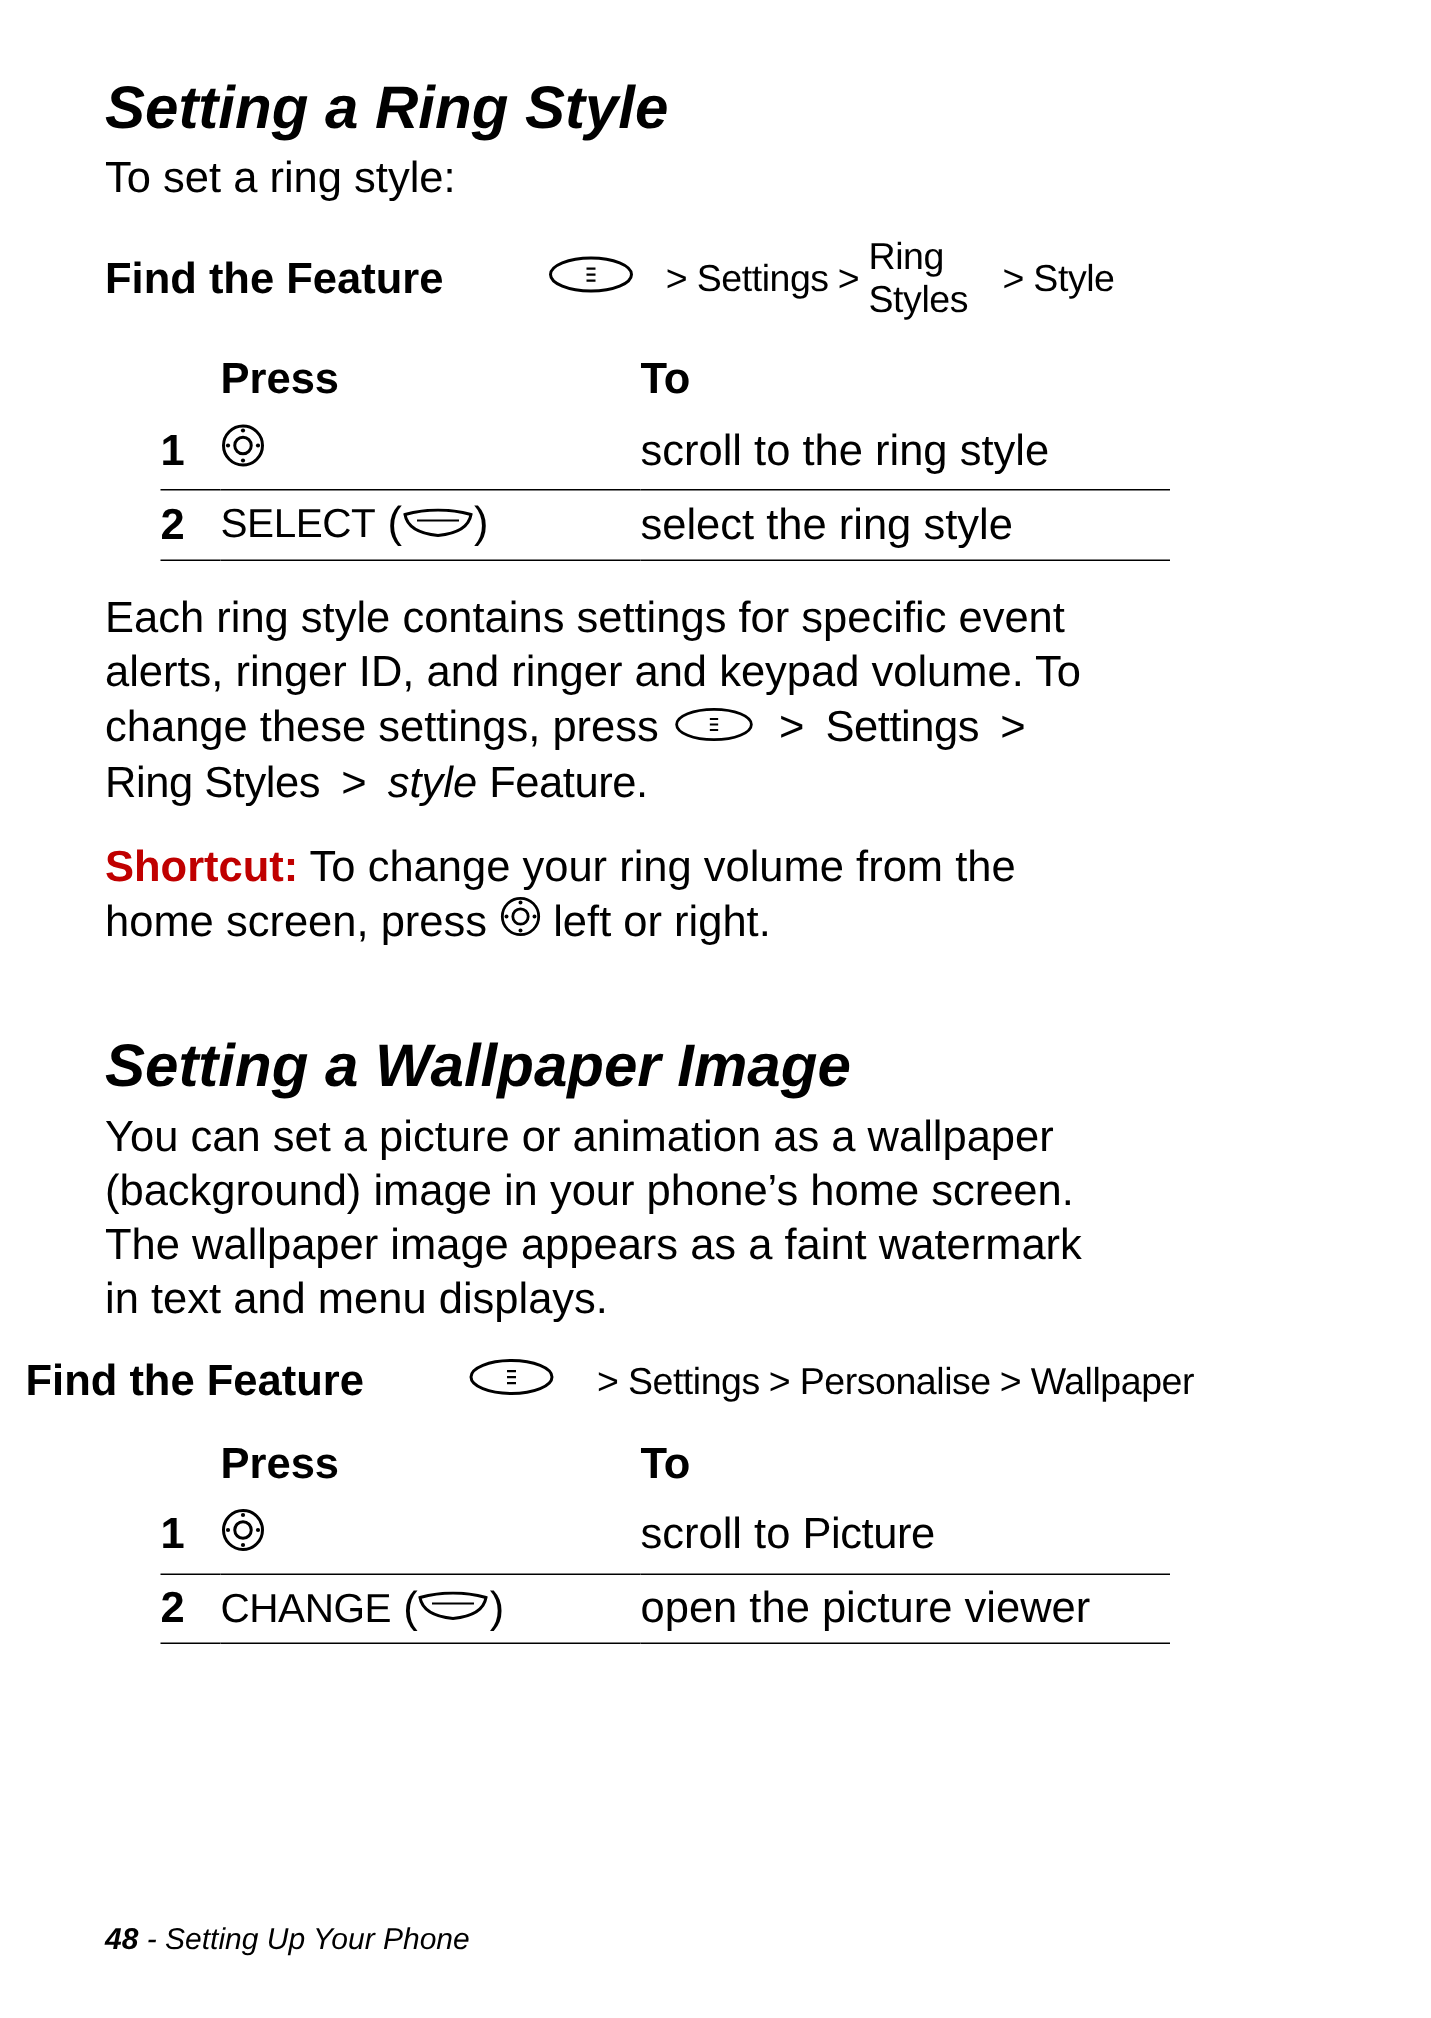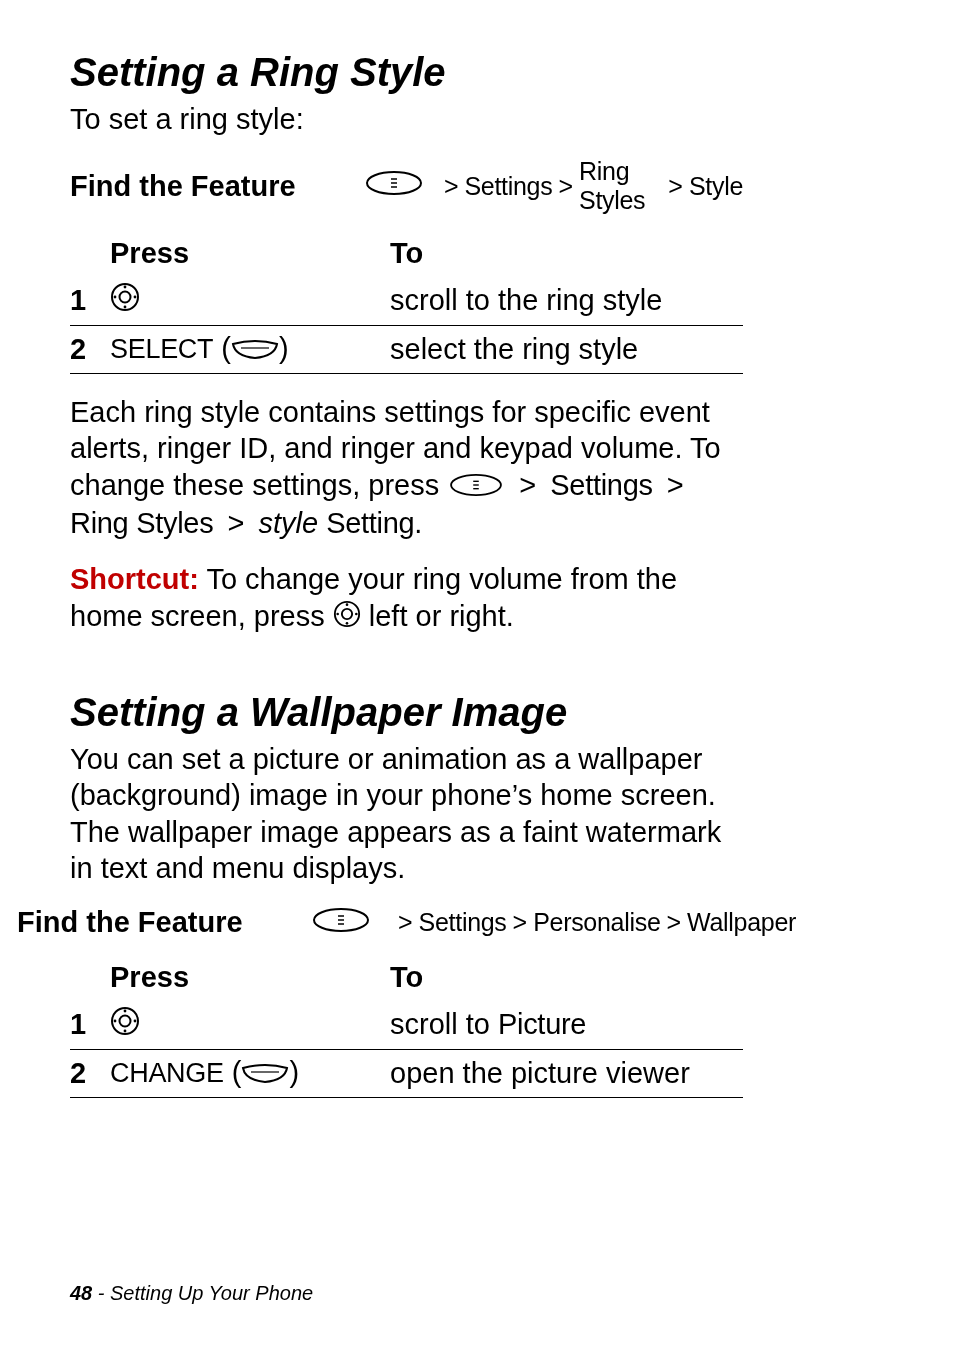--- a/index.html
+++ b/index.html
@@ -53,20 +53,21 @@
   }
   .sep {
     margin: 0 6px;
     font-weight: normal;
   }
   table.steps {
     width: 100%;
     border-collapse: collapse;
     font-size: 29px;
     margin-bottom: 20px;
+    margin-left: 37px;
   }
   table.steps th {
     text-align: left;
     font-weight: bold;
     padding: 4px 0 6px 0;
   }
   table.steps td {
     padding: 6px 0;
     vertical-align: middle;
   }
@@ -187,21 +188,21 @@
           <line x1="26" y1="17" x2="32" y2="17" stroke="#000" stroke-width="1.5"></line>
         </svg>
     </span>
     <span class="sep">&gt;</span>
     <span class="cond">Settings</span>
     <span class="sep">&gt;</span>
     <span class="cond">Ring Styles</span>
     <span class="sep">&gt;</span>
     <span style="font-style:italic">style</span>
     <span> </span>
-    <span class="cond">Setting</span><span>.</span>
+    <span class="cond">Feature</span><span>.</span>
   </p>
 
   <p class="body">
     <span class="shortcut-label">Shortcut:</span><span> To change your ring volume from the home screen, press </span><span class="inline-icon">
       <svg width="28" height="28" viewBox="0 0 30 30">
           <circle cx="15" cy="15" r="13" fill="none" stroke="#000" stroke-width="2"></circle>
           <circle cx="15" cy="15" r="5.5" fill="none" stroke="#000" stroke-width="2"></circle>
           <circle cx="15" cy="5" r="1.4" fill="#000"></circle>
           <circle cx="15" cy="25" r="1.4" fill="#000"></circle>
           <circle cx="5" cy="15" r="1.4" fill="#000"></circle>

